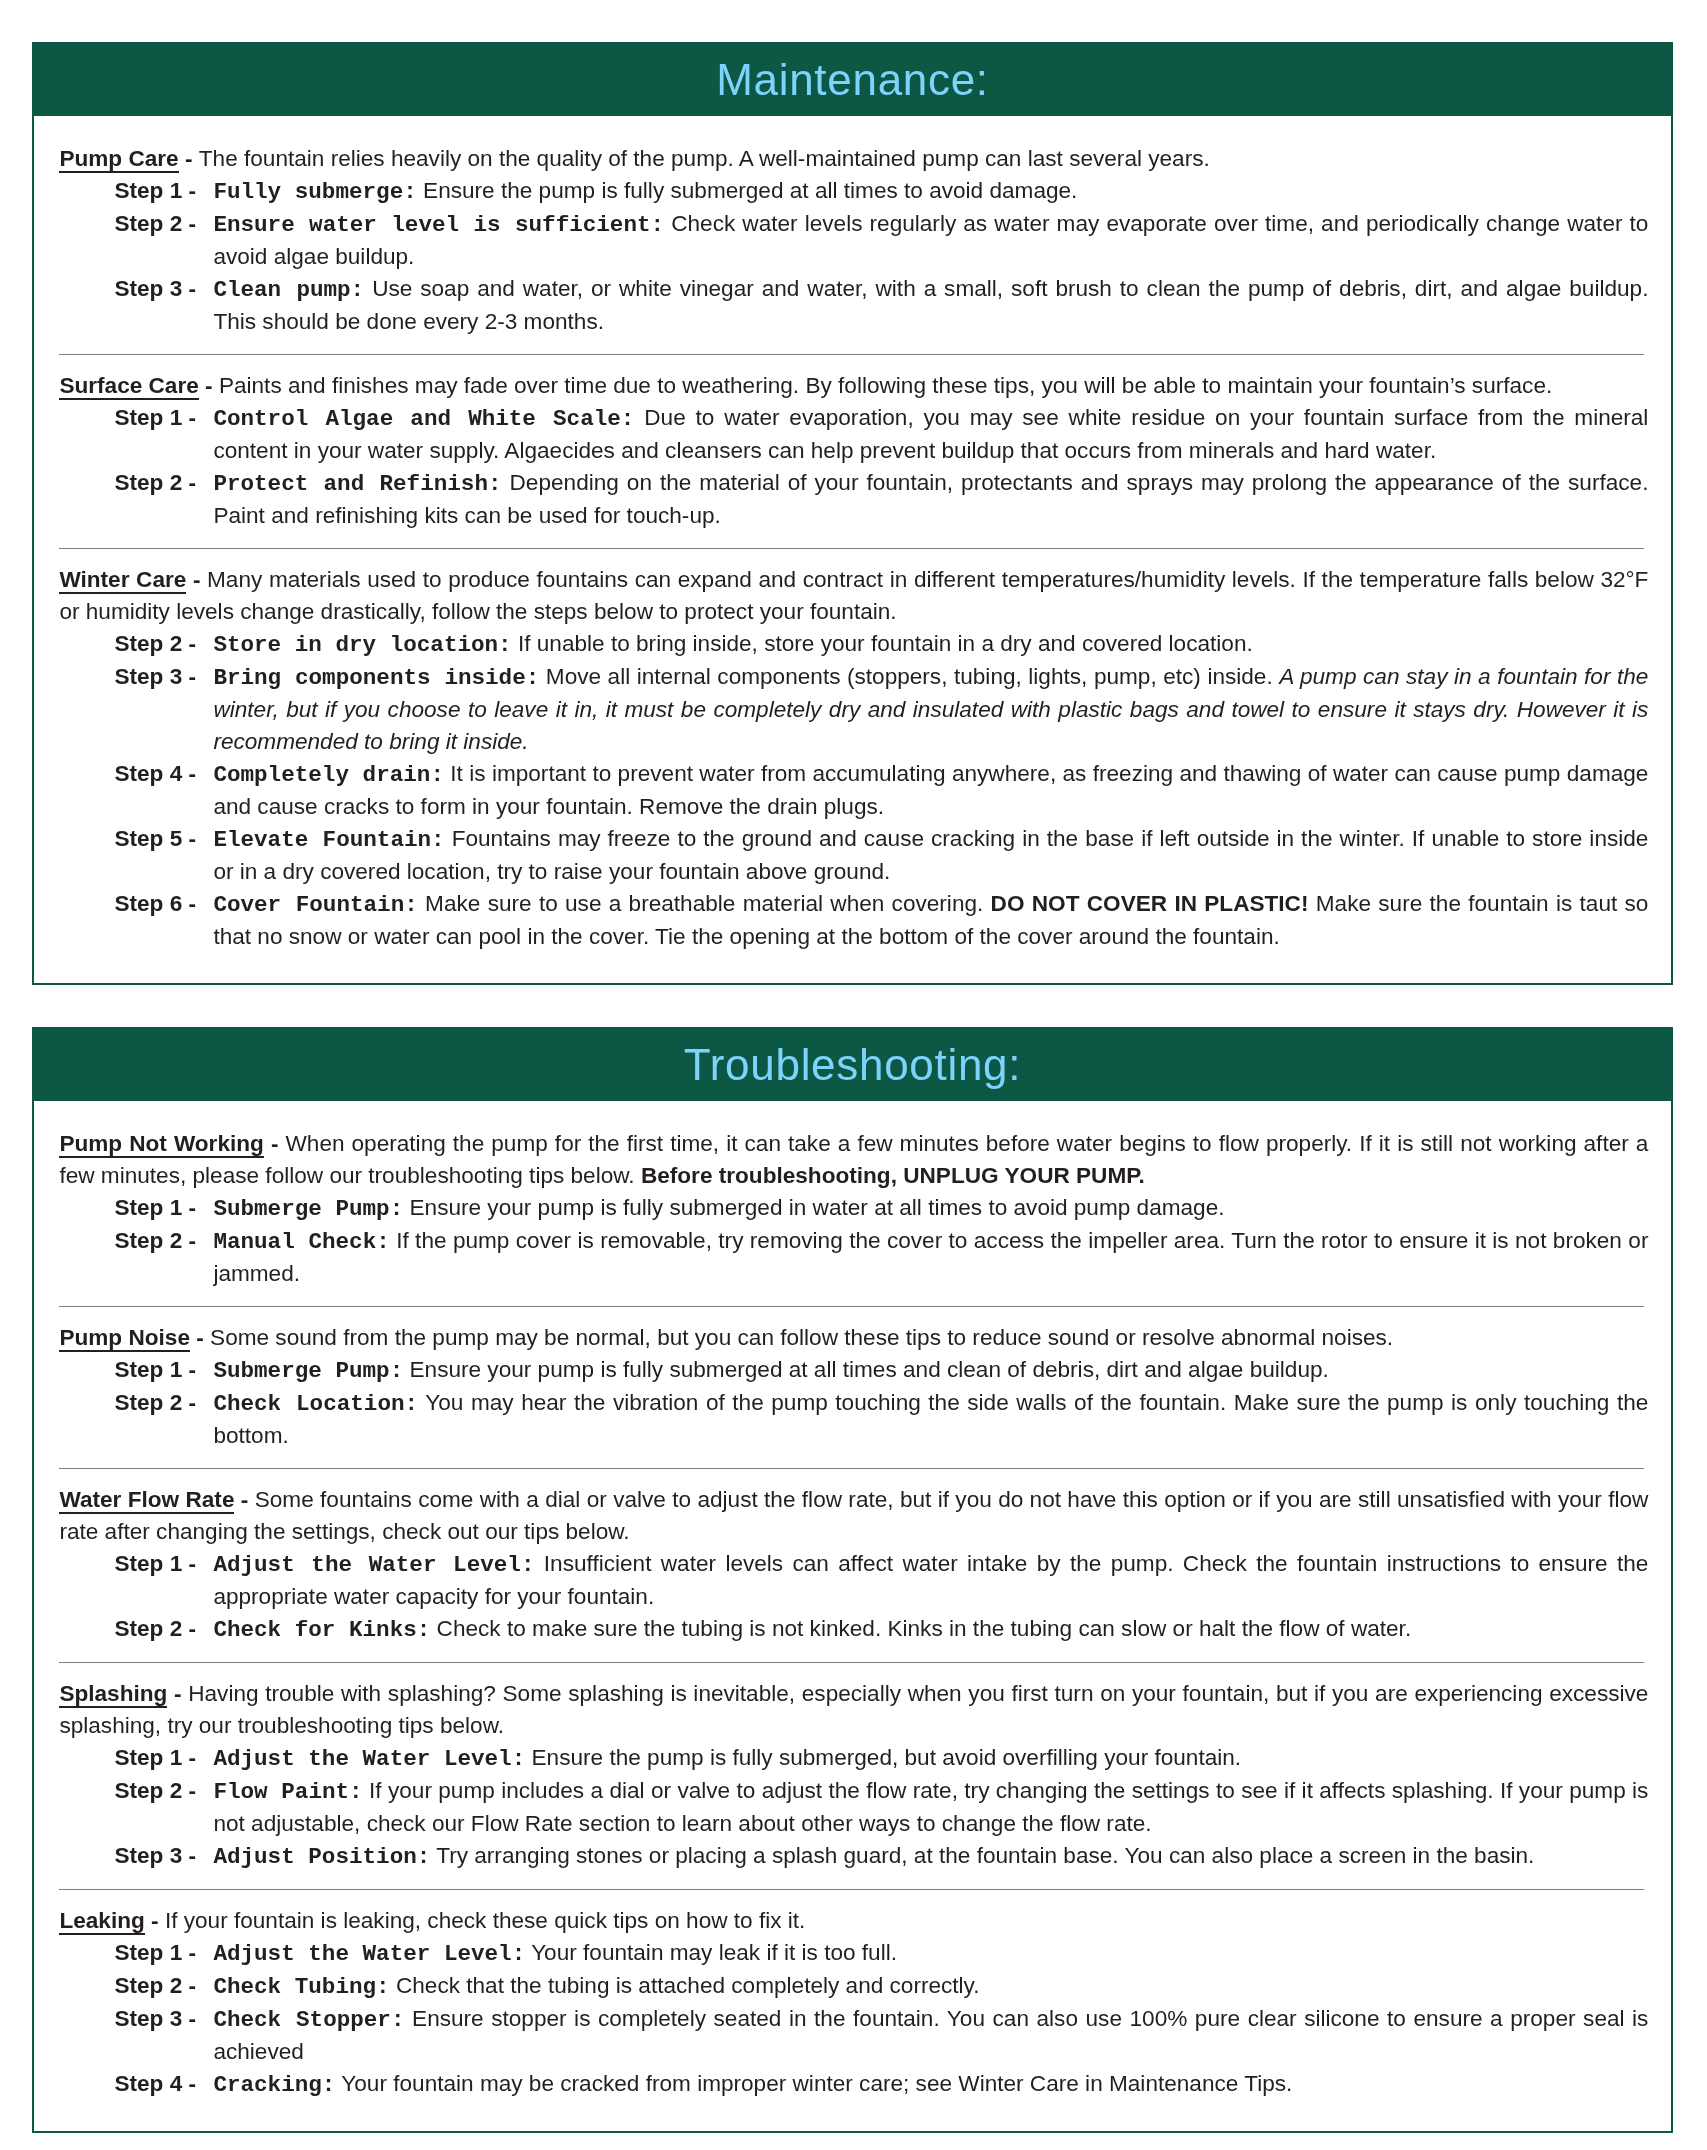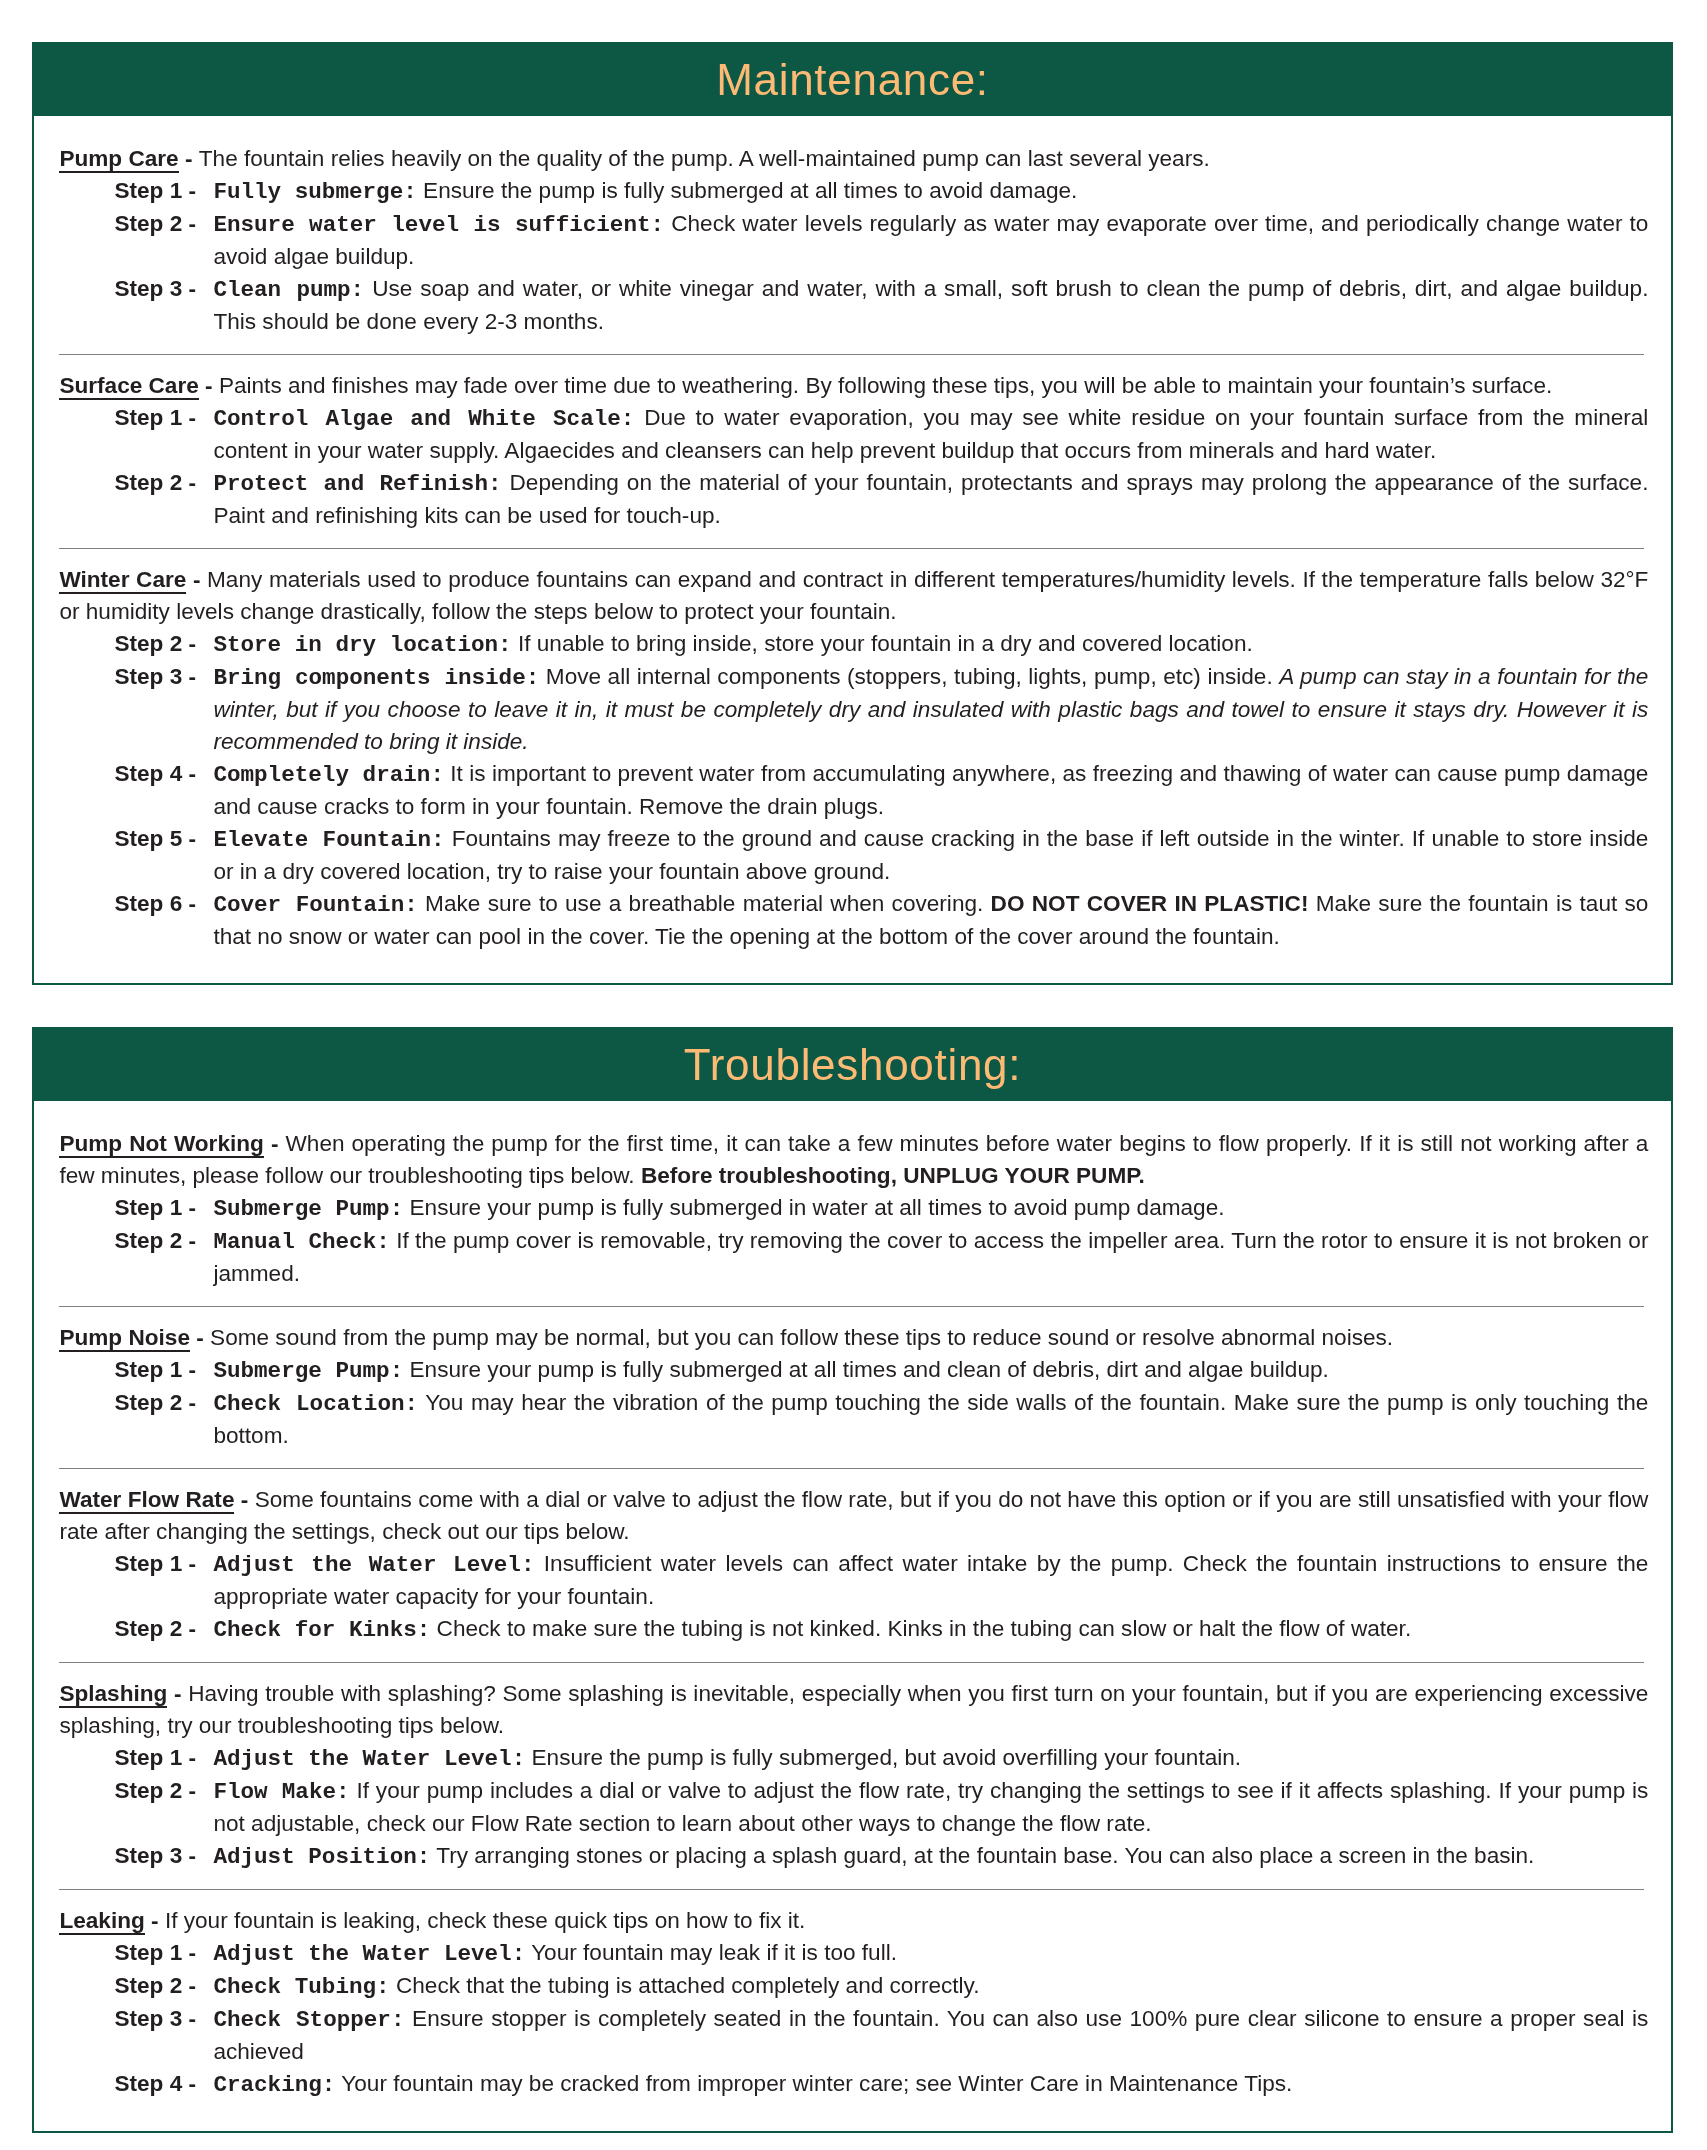--- a/index.html
+++ b/index.html
@@ -23,21 +23,21 @@
     margin-right:34px;
     border:2.1px solid var(--green);
     background:#ffffff;
   }
   .panel + .panel{ margin-top:42px; }
   .panel-header{
     background:var(--green);
     height:72px;
     line-height:72px;
     text-align:center;
-    color:#fdba74;
+    color:#7dd3fc;
     font-size:44px;
     letter-spacing:0.7px;
   }
   .panel-body{
     padding:27px 22.6px 30px 25.4px;
     font-size:22.6px;
     line-height:32px;
   }
   p.intro{ margin:0; text-align:justify; }
   .heading{
@@ -104,21 +104,21 @@
         <p class="intro"><span class="heading">Pump Noise</span><span class="b"> - </span><span class="seg-normal">Some sound from the pump may be normal, but you can follow these tips to reduce sound or resolve abnormal noises.</span></p>
         <div class="step"><span class="step-label">Step 1 -</span><span class="step-title">Submerge Pump:</span> <span class="seg-normal">Ensure your pump is fully submerged at all times and clean of debris, dirt and algae buildup.</span></div>
         <div class="step"><span class="step-label">Step 2 -</span><span class="step-title">Check Location:</span> <span class="seg-normal">You may hear the vibration of the pump touching the side walls of the fountain. Make sure the pump is only touching the bottom.</span></div>
         <hr class="divider">
         <p class="intro"><span class="heading">Water Flow Rate</span><span class="b"> - </span><span class="seg-normal">Some fountains come with a dial or valve to adjust the flow rate, but if you do not have this option or if you are still unsatisfied with your flow rate after changing the settings, check out our tips below.</span></p>
         <div class="step"><span class="step-label">Step 1 -</span><span class="step-title">Adjust the Water Level:</span> <span class="seg-normal">Insufficient water levels can affect water intake by the pump. Check the fountain instructions to ensure the appropriate water capacity for your fountain.</span></div>
         <div class="step"><span class="step-label">Step 2 -</span><span class="step-title">Check for Kinks:</span> <span class="seg-normal">Check to make sure the tubing is not kinked. Kinks in the tubing can slow or halt the flow of water.</span></div>
         <hr class="divider">
         <p class="intro"><span class="heading">Splashing</span><span class="b"> - </span><span class="seg-normal">Having trouble with splashing? Some splashing is inevitable, especially when you first turn on your fountain, but if you are experiencing excessive splashing, try our troubleshooting tips below.</span></p>
         <div class="step"><span class="step-label">Step 1 -</span><span class="step-title">Adjust the Water Level:</span> <span class="seg-normal">Ensure the pump is fully submerged, but avoid overfilling your fountain.</span></div>
-        <div class="step"><span class="step-label">Step 2 -</span><span class="step-title">Flow Make:</span> <span class="seg-normal">If your pump includes a dial or valve to adjust the flow rate, try changing the settings to see if it affects splashing. If your pump is not adjustable, check our Flow Rate section to learn about other ways to change the flow rate.</span></div>
+        <div class="step"><span class="step-label">Step 2 -</span><span class="step-title">Flow Paint:</span> <span class="seg-normal">If your pump includes a dial or valve to adjust the flow rate, try changing the settings to see if it affects splashing. If your pump is not adjustable, check our Flow Rate section to learn about other ways to change the flow rate.</span></div>
         <div class="step"><span class="step-label">Step 3 -</span><span class="step-title">Adjust Position:</span> <span class="seg-normal">Try arranging stones or placing a splash guard, at the fountain base. You can also place a screen in the basin.</span></div>
         <hr class="divider">
         <p class="intro"><span class="heading">Leaking</span><span class="b"> - </span><span class="seg-normal">If your fountain is leaking, check these quick tips on how to fix it.</span></p>
         <div class="step"><span class="step-label">Step 1 -</span><span class="step-title">Adjust the Water Level:</span> <span class="seg-normal">Your fountain may leak if it is too full.</span></div>
         <div class="step"><span class="step-label">Step 2 -</span><span class="step-title">Check Tubing:</span> <span class="seg-normal">Check that the tubing is attached completely and correctly.</span></div>
         <div class="step"><span class="step-label">Step 3 -</span><span class="step-title">Check Stopper:</span> <span class="seg-normal">Ensure stopper is completely seated in the fountain. You can also use 100% pure clear silicone to ensure a proper seal is achieved</span></div>
         <div class="step"><span class="step-label">Step 4 -</span><span class="step-title">Cracking:</span> <span class="seg-normal">Your fountain may be cracked from improper winter care; see Winter Care in Maintenance Tips.</span></div>
       </div>
   </section>
 

